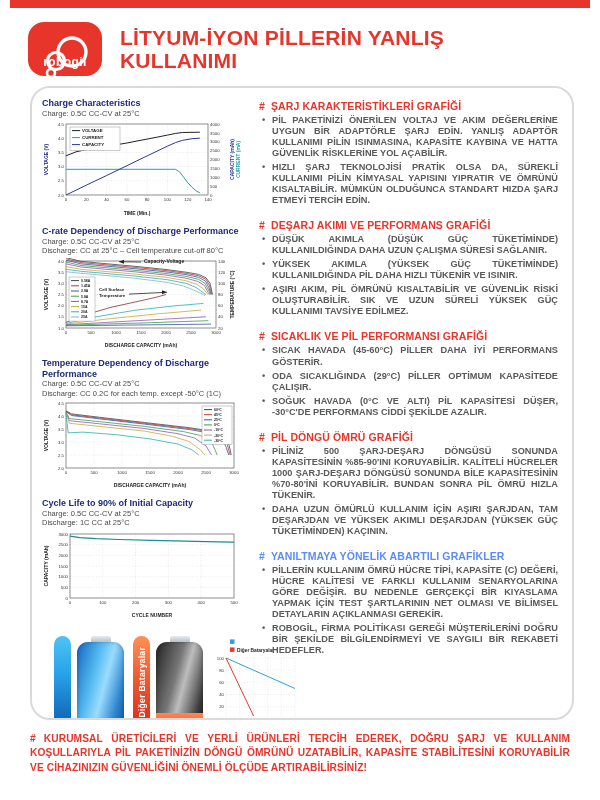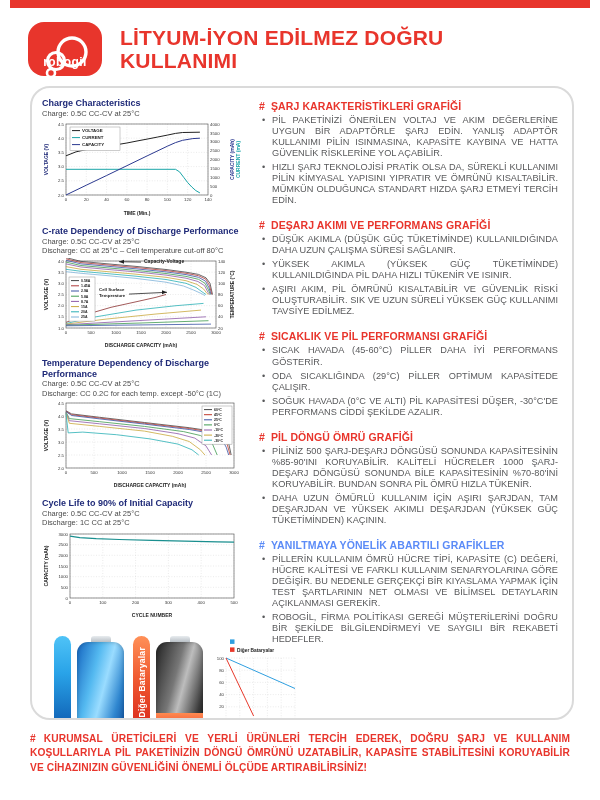--- a/index.html
+++ b/index.html
@@ -27,21 +27,21 @@
   .c-title{font-size:9px; font-weight:700; color:var(--navy); line-height:1.2;}
   .c-sub{font-size:7.5px; color:#4a4a4a; line-height:1.25;}
   .c-plot{margin-top:2px;}
   
   .sec{margin-bottom:13px;}
   .sec-h{font-size:10.5px; font-weight:800; color:var(--red); letter-spacing:.1px; margin-bottom:3px;}
   .sec-h .hash{margin-right:6px;}
   .sec-h.blue{color:var(--blue);}
   .sec ul{list-style:none; padding-left:13px;}
   .sec li{
-    position:relative; font-size:9.2px; font-weight:400; line-height:1.2;
+    position:relative; font-size:9.2px; font-weight:700; line-height:1.2;
     text-align:justify; text-justify:inter-word; color:var(--body); margin-bottom:3px;
   }
   .sec li::before{content:"•"; position:absolute; left:-10px; top:0;}
   
   .bat-fig{display:flex; align-items:flex-start; gap:9px; padding:8px 0 0 12px;}
   .bat-group{display:flex; flex-direction:column; align-items:center;}
   .bat-row{display:flex; align-items:flex-start; gap:6px;}
   .capsule{width:17px; height:93px; border-radius:9px;}
   .capsule.blue{background:linear-gradient(180deg,#4fc3f7,#29a3e8 40%,#0d5bb0);}
   .capsule.orange{background:linear-gradient(180deg,#ff9057,#f05a31 45%,#d9281c); display:flex; align-items:center; justify-content:center;}
@@ -71,21 +71,21 @@
 
 <div class="header">
   <div class="logo">
     <svg width="74" height="58" viewBox="0 0 74 58">
       <circle cx="44" cy="26" r="14" fill="none" stroke="#ffffff" stroke-width="3.4"></circle>
       <circle cx="28" cy="35" r="8.5" fill="none" stroke="#ffffff" stroke-width="3.2"></circle>
       <circle cx="23" cy="47" r="4" fill="none" stroke="#ffffff" stroke-width="2.6"></circle>
     </svg>
     <div class="word">robogil</div>
   </div>
-  <h1 class="title">LİTYUM-İYON EDİLMEZ DOĞRU KULLANIMI</h1>
+  <h1 class="title">LİTYUM-İYON PİLLERİN YANLIŞ KULLANIMI</h1>
 </div>
 
 <div class="card">
 
   <div class="charts-col">
 
     <div class="chart-block">
       <div class="c-title">Charge Characteristics</div>
       <div class="c-sub">Charge: 0.5C CC-CV at 25°C</div>
       <div class="c-plot"><svg viewBox="0 0 200 96" width="200" height="96" font-family="'Liberation Sans', sans-serif">

